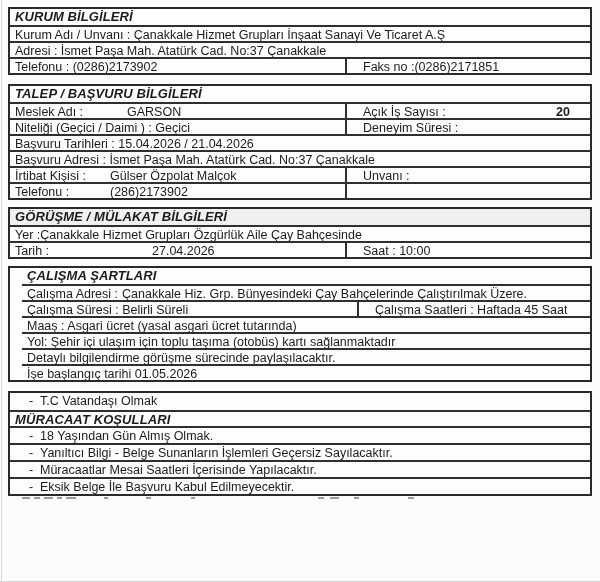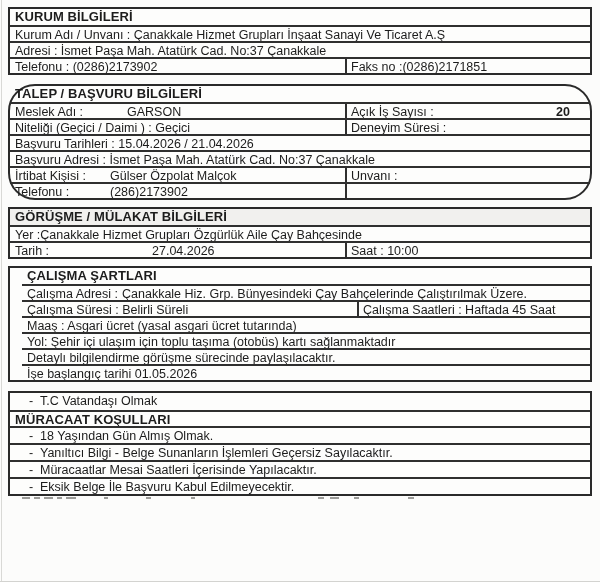--- a/index.html
+++ b/index.html
@@ -11,33 +11,33 @@
     position:relative;
   }
   .page { position:absolute; inset:0; background:#fcfcfb; }
   .scan-edge-left { position:absolute; left:1px; top:0; bottom:0; width:1px; background:#d9d9d6; }
   .scan-edge-bottom { position:absolute; left:0; right:0; bottom:0; height:1px; background:#d3d3d0; }
 
   .doc { position:absolute; left:8px; top:7px; width:584px; }
 
   .section { border:2px solid #2a2a2a; background:#fdfdfc; }
   .s1 { margin-top:0; }
-  .s2 { margin-top:9px;border-radius:27px; }
+  .s2 { margin-top:9px; }
   .s3 { margin-top:7px; }
   .s4 { margin-top:7px;padding-left:12px; }
   .s5 { margin-top:9px; }
 
   .row { height:16px; line-height:16px; font-size:12.5px; white-space:nowrap; overflow:hidden; }
   .row + .row { border-top:2px solid #2f2f2f; }
   .row.tall { height:17px; line-height:17px; }
-  .hdr { font-weight:700; font-size:13px; padding-left:5px; letter-spacing:.1px; }
+  .hdr { font-weight:700; font-size:13px; padding-left:5px; letter-spacing:.1px;font-style:italic; }
   .tint { background:#f1f0ee; }
   .pad { padding-left:5px; }
 
-  .split { display:flex; }
+  .split { display:flex;gap:12px; }
   .lc { width:337px; border-right:2px solid #2f2f2f; padding-left:5px; }
   .rc { flex:1; padding-left:4px; }
 
   .lbl { display:inline-block; }
   .w112 { width:112px; }
   .w95 { width:95px; }
   .w137 { width:137px; }
   .w64 { width:64px;margin-top:16px; }
   .b { font-weight:400; }
   .num-right { float:right; margin-right:20px; font-weight:700; }

